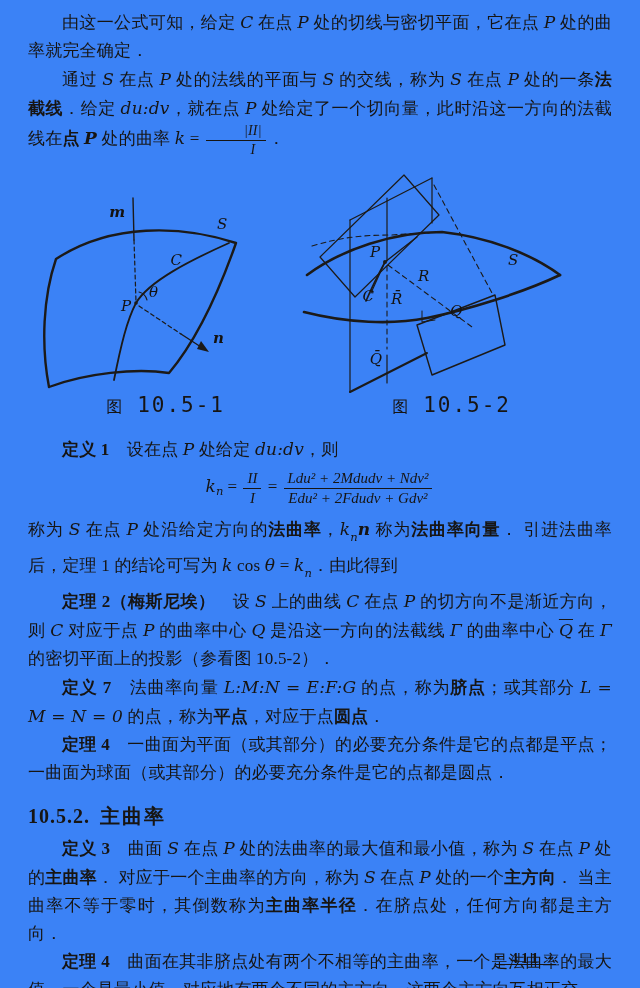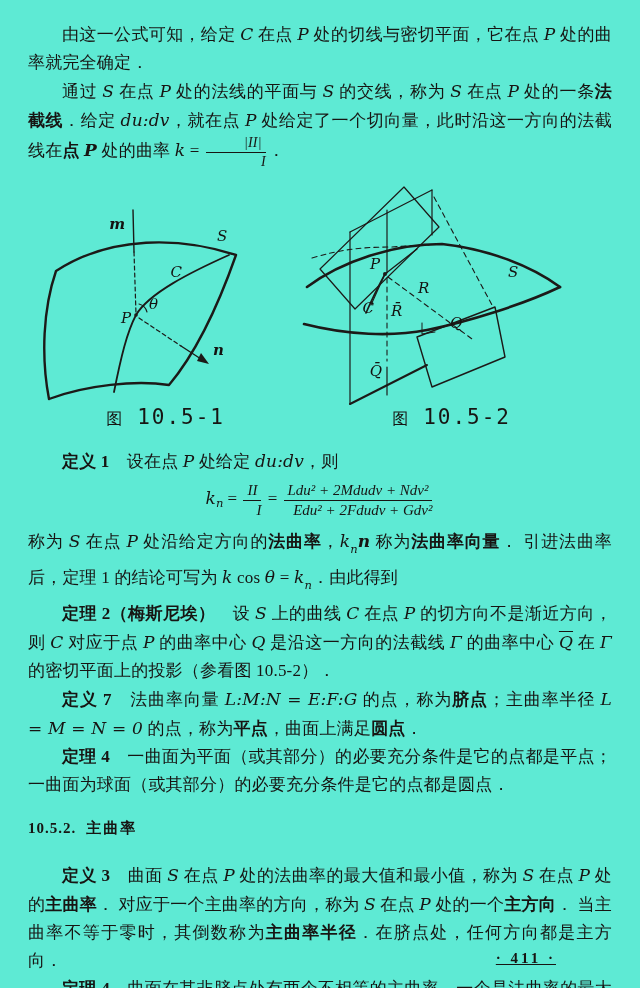--- a/index.html
+++ b/index.html
@@ -1,32 +1,32 @@
 <!DOCTYPE html>
 <html><head>
 <meta charset="utf-8">
 <style>
   html,body{margin:0;padding:0;background:#d8d6d0;}
   .page{
     width:640px;height:988px;margin:0 auto;position:relative;overflow:hidden;
-    background:#5eead4;color:#171513;box-sizing:border-box;
-    padding:20px 28px 0 28px;
+    background:#3b82f6;color:#171513;box-sizing:border-box;
+    padding:8px 28px 0 28px;
     font-family:"Liberation Serif","DejaVu Serif",serif;
   }
   .para{
     font-size:17px;line-height:28px;text-align:justify;text-indent:2em;margin:0;
     letter-spacing:0.2px;
   }
   .noindent{text-indent:0;}
   .b{font-weight:bold;}
   .i{font-style:italic;font-family:"DejaVu Serif",serif;}
   .sub{font-size:68%;vertical-align:-22%;}
   .bar{text-decoration:overline;}
   .frac{
-    display:inline-block;vertical-align:middle;text-align:right;
+    display:inline-block;vertical-align:middle;text-align:center;
     line-height:1.12;font-size:14px;font-style:italic;padding:0 2px;
   }
   .frac .num{display:block;border-bottom:1.3px solid #171513;padding:0 4px 1px 4px;}
   .frac .den{display:block;padding-top:1px;}
   .formula-line{
     text-align:center;font-size:17px;margin:6px 0 8px 0;line-height:1.2;
   }
   .formula-line .frac{font-size:15px;}
   .figures-row{
     display:flex;justify-content:space-between;align-items:flex-start;
@@ -37,21 +37,21 @@
   .fig2{width:54%;}
   .figure svg{display:block;margin:0 auto;}
   .fig1 svg{margin-top:22px;}
   .sk{stroke:#1c1a18;fill:none;stroke-linecap:round;stroke-linejoin:round;}
   text.fl{font-family:"DejaVu Serif","Liberation Serif",serif;font-style:italic;font-size:15px;fill:#141210;}
   .figcaption{
     position:absolute;bottom:0;left:0;width:100%;text-align:center;
     font-size:16px;line-height:20px;letter-spacing:1px;
   }
   .figcaption .capnum{margin-left:14px;letter-spacing:2px;font-family:"DejaVu Sans Mono","Liberation Mono",monospace;font-size:21px;}
-  .section-heading{margin:14px 0 18px 0;font-size:15px;line-height:30px;}
+  .section-heading{margin:14px 0 3px 0;font-size:20px;line-height:30px;}
   .section-heading .num{letter-spacing:1px;}
   .section-heading .title{font-weight:bold;margin-left:10px;letter-spacing:2px;}
   .page-number{
     position:absolute;top:950px;right:84px;
     font-size:15px;font-weight:bold;letter-spacing:3px;text-decoration:underline;
   }
   .mt6{margin-top:18px;}
 </style>
 </head>
 <body>
@@ -135,21 +135,21 @@
     </div>
 
   </div>
 
   <p class="para mt6"><span class="b">定义 1</span><span>　设在点 </span><span class="i">P</span><span> 处给定 </span><span class="i">du:dv</span><span>，则</span></p>
 
   <div class="formula-line"><span class="i">k</span><span class="i sub">n</span><span> = </span><span class="frac"><span class="num">II</span><span class="den">I</span></span><span> = </span><span class="frac"><span class="num">Ldu² + 2Mdudv + Ndv²</span><span class="den">Edu² + 2Fdudv + Gdv²</span></span></div>
 
   <p class="para noindent"><span>称为 </span><span class="i">S</span><span> 在点 </span><span class="i">P</span><span> 处沿给定方向的</span><span class="b">法曲率</span><span>，</span><span class="i">k</span><span class="i sub">n</span><span class="b i">n</span><span> 称为</span><span class="b">法曲率向量</span><span>．  引进法曲率后，定理 1 的结论可写为 </span><span class="i">k</span><span> cos </span><span class="i">θ</span><span> = </span><span class="i">k</span><span class="i sub">n</span><span>．由此得到</span></p>
   <p class="para"><span class="b">定理 2</span><span class="b">（梅斯尼埃）</span><span>　设 </span><span class="i">S</span><span> 上的曲线 </span><span class="i">C</span><span> 在点 </span><span class="i">P</span><span> 的切方向不是渐近方向，则 </span><span class="i">C</span><span> 对应于点 </span><span class="i">P</span><span> 的曲率中心 </span><span class="i">Q</span><span> 是沿这一方向的法截线 </span><span class="i">Γ</span><span> 的曲率中心 </span><span class="i bar">Q</span><span> 在 </span><span class="i">Γ</span><span> 的密切平面上的投影（参看图 10.5-2）．</span></p>
-  <p class="para"><span class="b">定义 7</span><span>　法曲率向量 </span><span class="i">L:M:N = E:F:G</span><span> 的点，称为</span><span class="b">脐点</span><span>；主曲率半径 </span><span class="i">L = M = N = 0</span><span> 的点，称为</span><span class="b">平点</span><span>，曲面上满足</span><span class="b">圆点</span><span>．</span></p>
+  <p class="para"><span class="b">定义 7</span><span>　法曲率向量 </span><span class="i">L:M:N = E:F:G</span><span> 的点，称为</span><span class="b">脐点</span><span>；或其部分 </span><span class="i">L = M = N = 0</span><span> 的点，称为</span><span class="b">平点</span><span>，对应于点</span><span class="b">圆点</span><span>．</span></p>
   <p class="para"><span class="b">定理 4</span><span>　一曲面为平面（或其部分）的必要充分条件是它的点都是平点；一曲面为球面（或其部分）的必要充分条件是它的点都是圆点．</span></p>
 
   <h2 class="section-heading">
     <span class="num">10.5.2.</span><span class="title">主曲率</span>
   </h2>
 
   <p class="para"><span class="b">定义 3</span><span>　曲面 </span><span class="i">S</span><span> 在点 </span><span class="i">P</span><span> 处的法曲率的最大值和最小值，称为 </span><span class="i">S</span><span> 在点 </span><span class="i">P</span><span> 处的</span><span class="b">主曲率</span><span>．  对应于一个主曲率的方向，称为 </span><span class="i">S</span><span> 在点 </span><span class="i">P</span><span> 处的一个</span><span class="b">主方向</span><span>．  当主曲率不等于零时，其倒数称为</span><span class="b">主曲率半径</span><span>．在脐点处，任何方向都是主方向．</span></p>
   <p class="para"><span class="b">定理 4</span><span>　曲面在其非脐点处有两个不相等的主曲率，一个是法曲率的最大值，一个是最小值，对应地有两个不同的主方向，这两个主方向互相正交．</span></p>
 
   <div class="page-number">· 411 ·</div>

